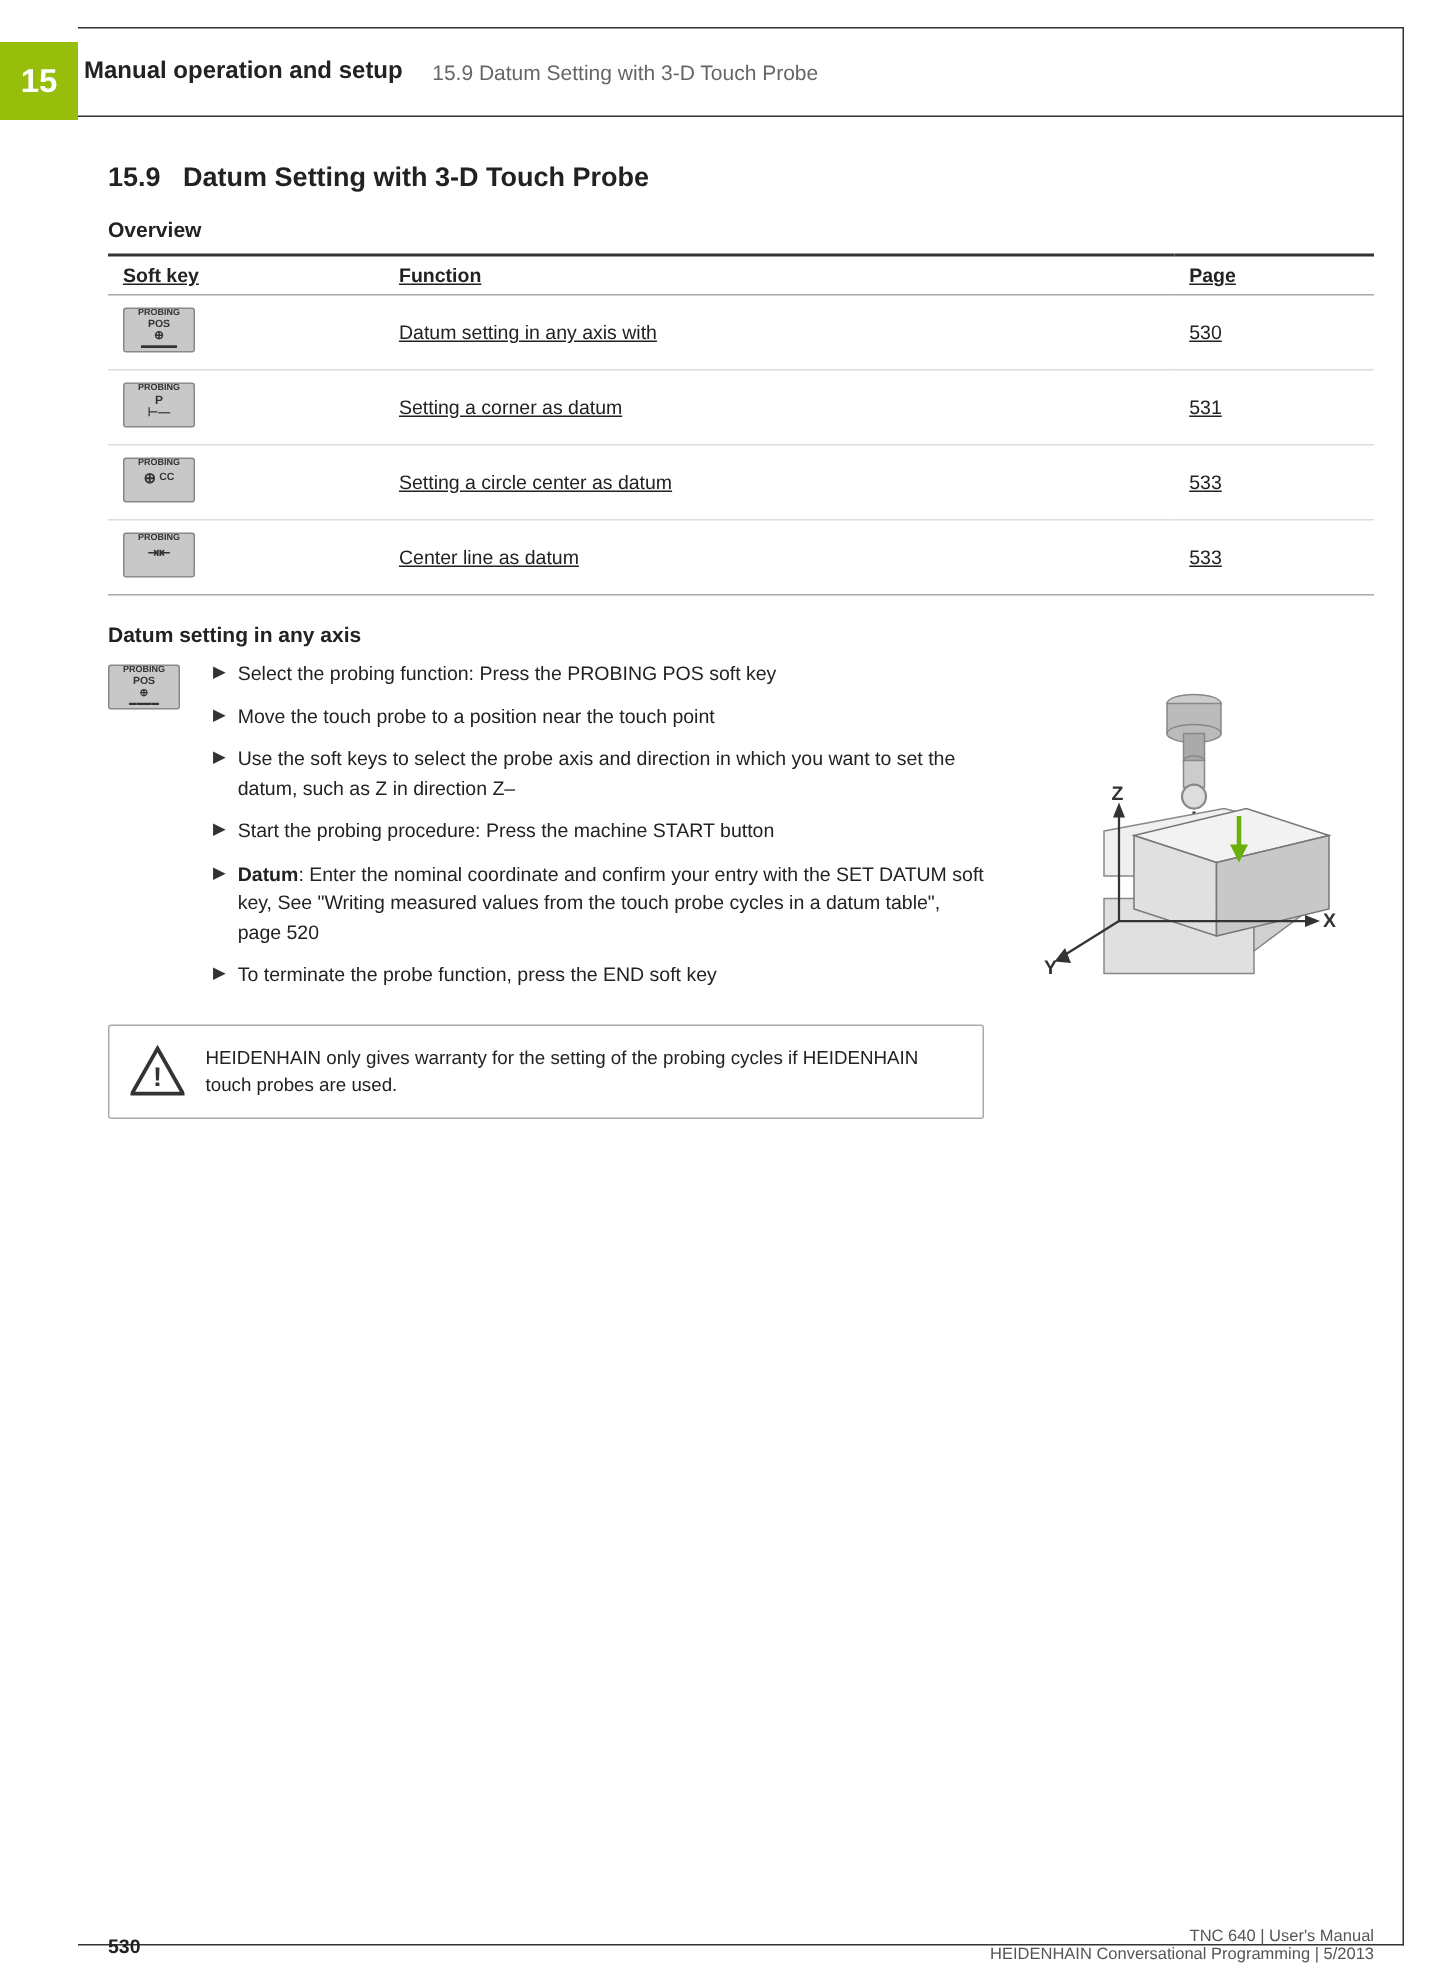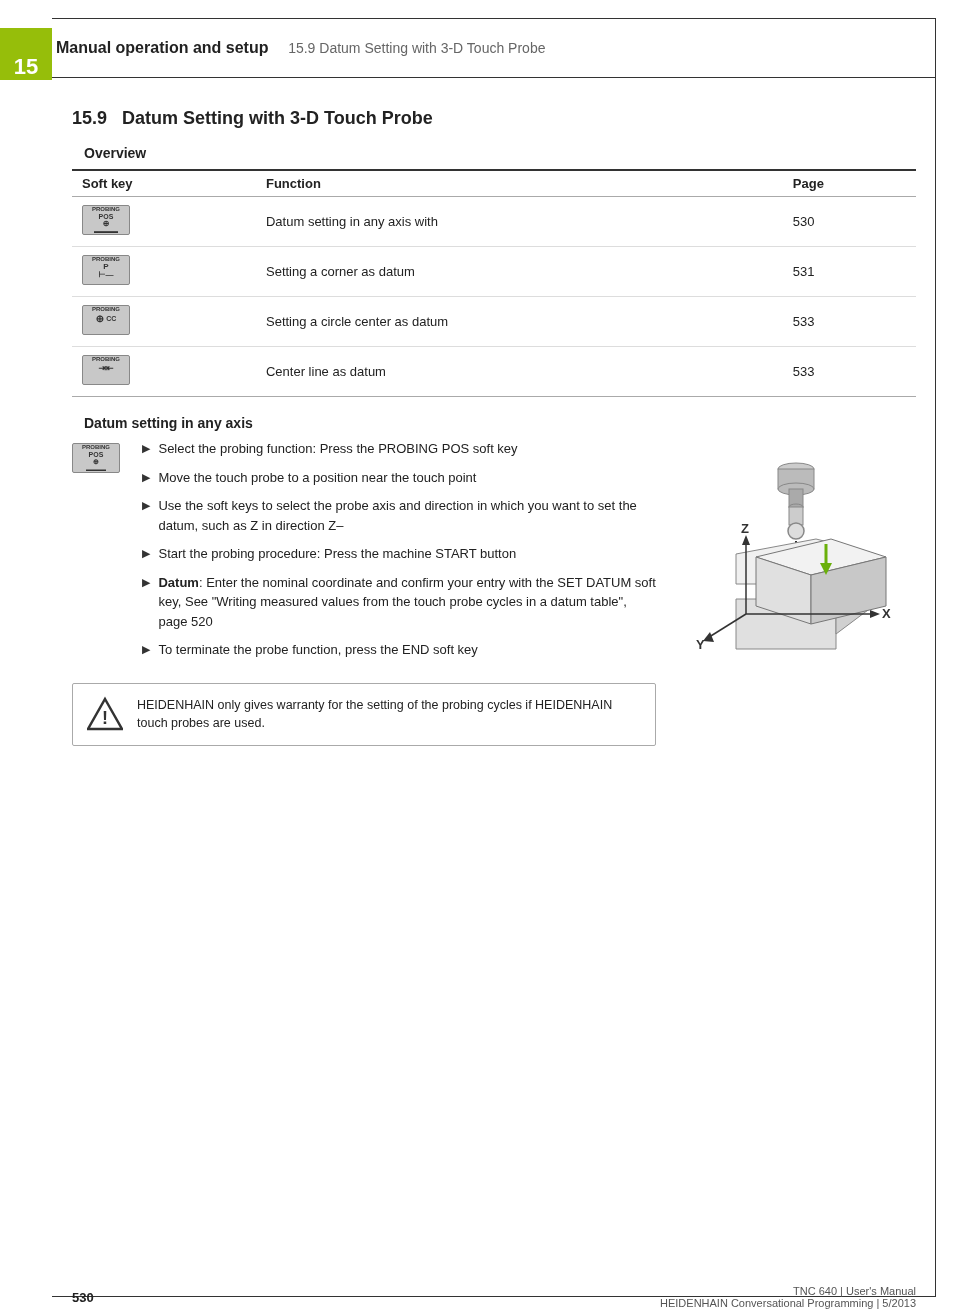--- a/index.html
+++ b/index.html
@@ -29,21 +29,21 @@
       background: #fff;
     }
     .chapter-number-box {
       position: absolute;
       left: 0;
       top: 28px;
       width: 52px;
       height: 52px;
       background: #96be0a;
       display: flex;
-      align-items: flex-end;
+      align-items: center;
       justify-content: center;
       color: #fff;
       font-size: 22px;
       font-weight: bold;
     }
     
     .top-border {
       position: absolute;
       top: 18px;
       left: 52px;
@@ -107,33 +107,33 @@
       color: #222;
       margin-bottom: 16px;
       margin-top: 10px;
     }
     .subsection-title {
       font-size: 14px;
       font-weight: bold;
       color: #222;
       margin-bottom: 8px;
       margin-top: 12px;
-      margin-left: 12px;
     }
     .intro-text {
       font-size: 13px;
       color: #222;
       margin-bottom: 12px;
       line-height: 1.5;
     }
     
     .soft-key-table {
       width: 100%;
       border-collapse: collapse;
       margin-bottom: 18px;
+      text-decoration: underline;
     }
     .soft-key-table th {
       text-align: left;
       font-weight: bold;
       font-size: 13px;
       padding: 5px 10px;
       border-top: 2px solid #333;
       border-bottom: 1px solid #aaa;
     }
     .soft-key-table td {

